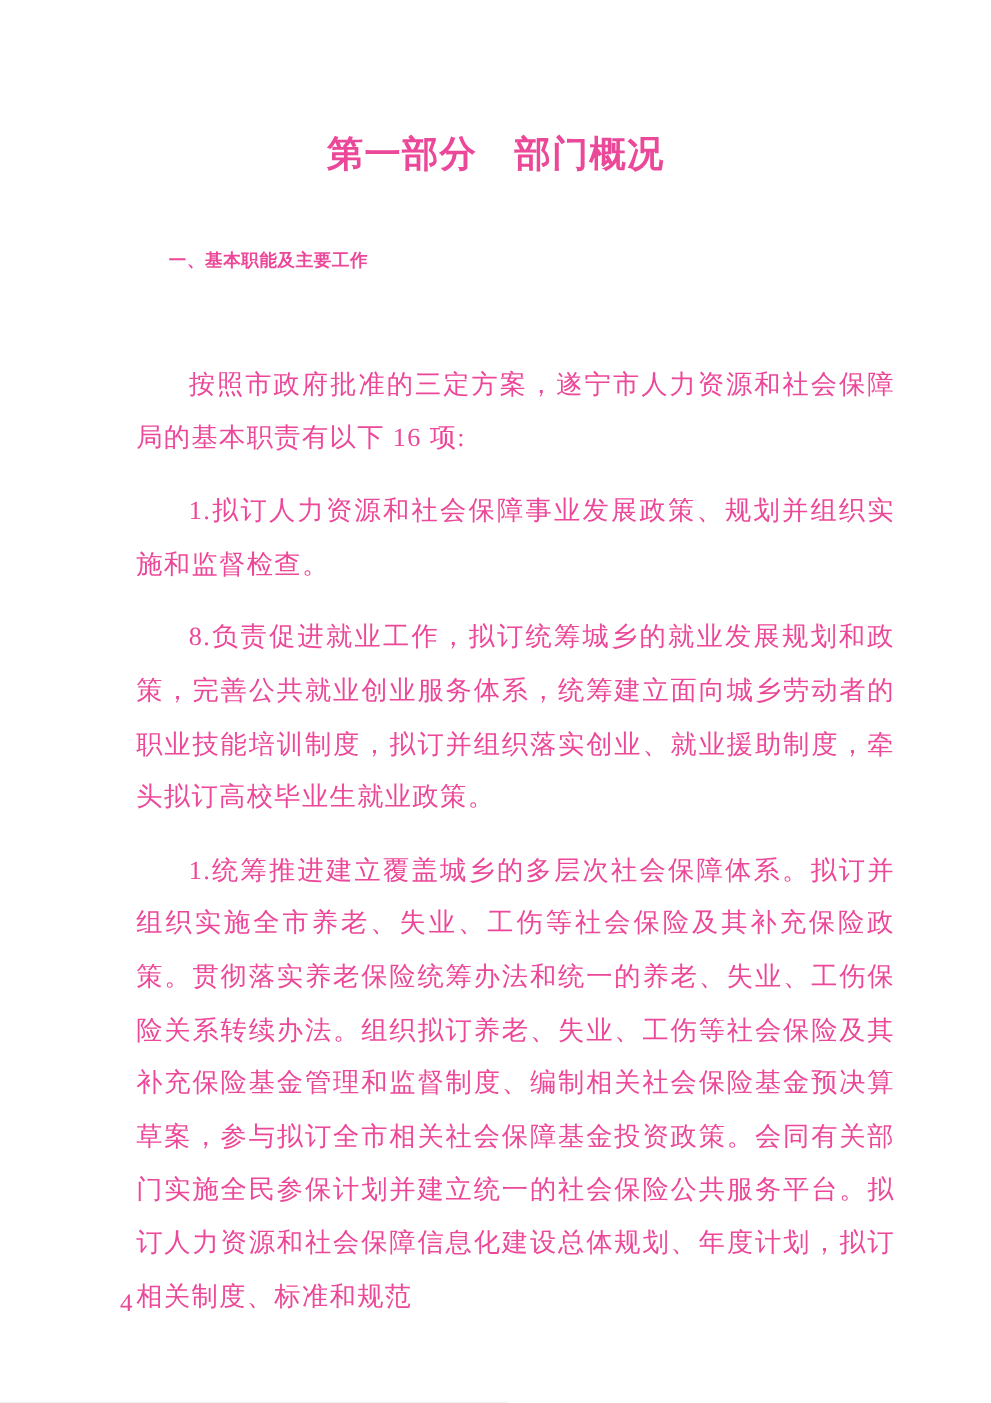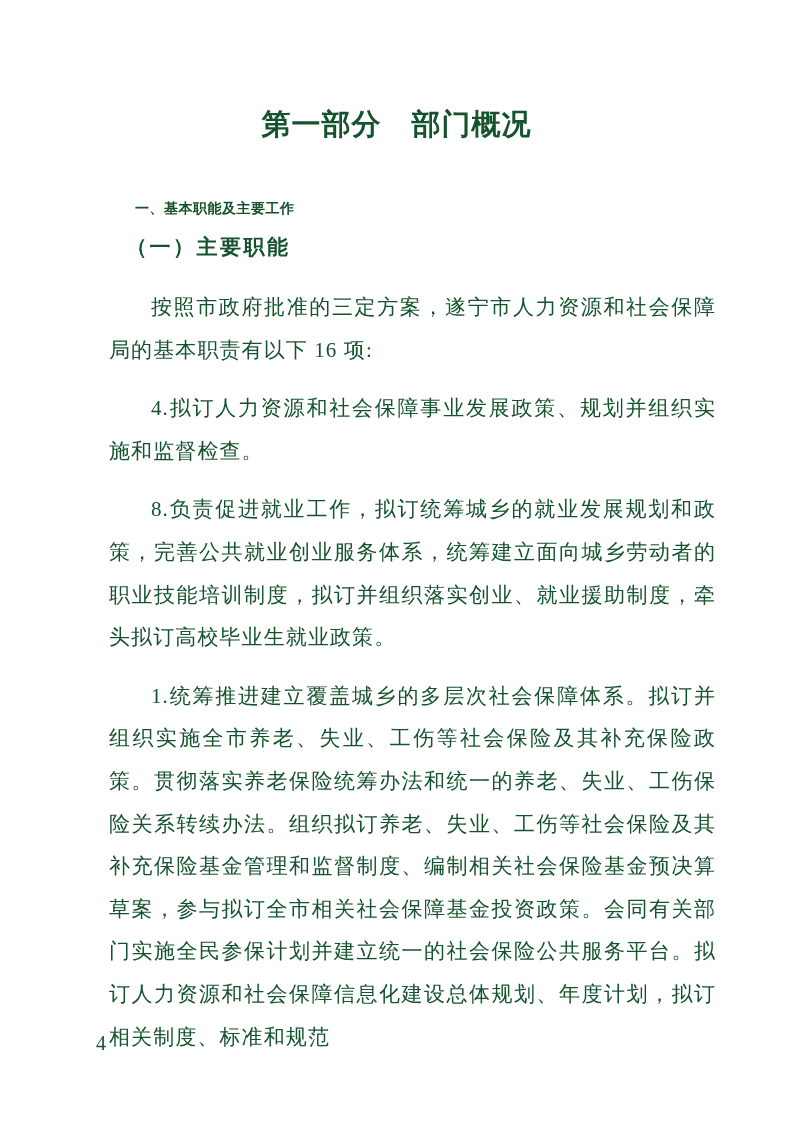--- a/index.html
+++ b/index.html
@@ -7,21 +7,21 @@
     padding: 0;
     background: #e8e8e8;
   }
   .sheet {
     position: relative;
     width: 793px;
     height: 1122px;
     margin: 0 auto;
     background: #ffffff;
     overflow: hidden;
-    color: #14532d;
+    color: #ec4899;
   }
   .doc-title {
     position: absolute;
     top: 104px;
     left: 0;
     right: 0;
     text-align: center;
     font-family: "Liberation Sans", "DejaVu Sans", sans-serif;
     font-weight: 700;
     font-size: 29px;
@@ -81,24 +81,23 @@
 </style>
 </head>
 <body>
 
 <div class="sheet">
 
   <div class="doc-title">第一部分　部门概况</div>
 
   <div class="section-heading">一、基本职能及主要工作</div>
 
-  <div class="subsection-heading">（一）主要职能</div>
 
   <div class="body-text">
     <p>按照市政府批准的三定方案，遂宁市人力资源和社会保障局的基本职责有以下 16 项:</p>
-    <p>4.拟订人力资源和社会保障事业发展政策、规划并组织实施和监督检查。</p>
+    <p>1.拟订人力资源和社会保障事业发展政策、规划并组织实施和监督检查。</p>
     <p>8.负责促进就业工作，拟订统筹城乡的就业发展规划和政策，完善公共就业创业服务体系，统筹建立面向城乡劳动者的职业技能培训制度，拟订并组织落实创业、就业援助制度，牵头拟订高校毕业生就业政策。</p>
     <p>1.统筹推进建立覆盖城乡的多层次社会保障体系。拟订并组织实施全市养老、失业、工伤等社会保险及其补充保险政策。贯彻落实养老保险统筹办法和统一的养老、失业、工伤保险关系转续办法。组织拟订养老、失业、工伤等社会保险及其补充保险基金管理和监督制度、编制相关社会保险基金预决算草案，参与拟订全市相关社会保障基金投资政策。会同有关部门实施全民参保计划并建立统一的社会保险公共服务平台。拟订人力资源和社会保障信息化建设总体规划、年度计划，拟订相关制度、标准和规范</p>
   </div>
 
   <div class="page-number">4</div>
 
 </div>
 
 </body></html>

